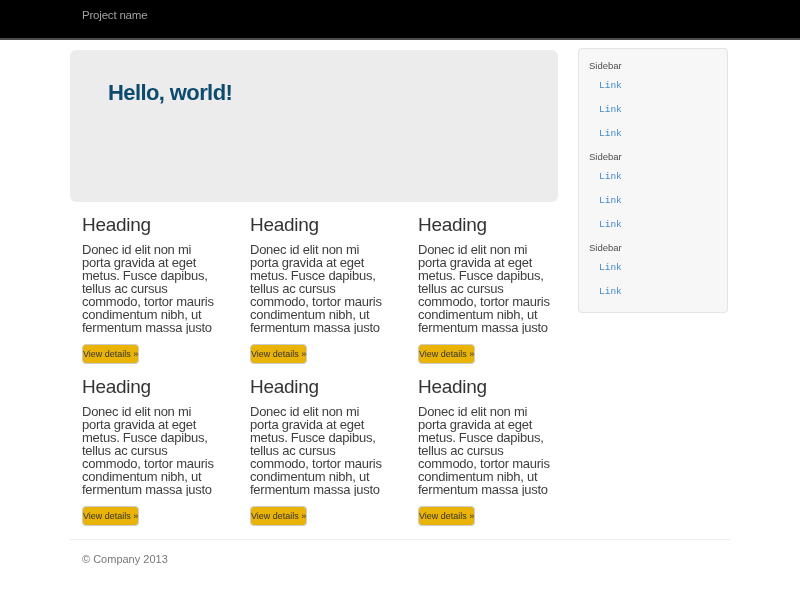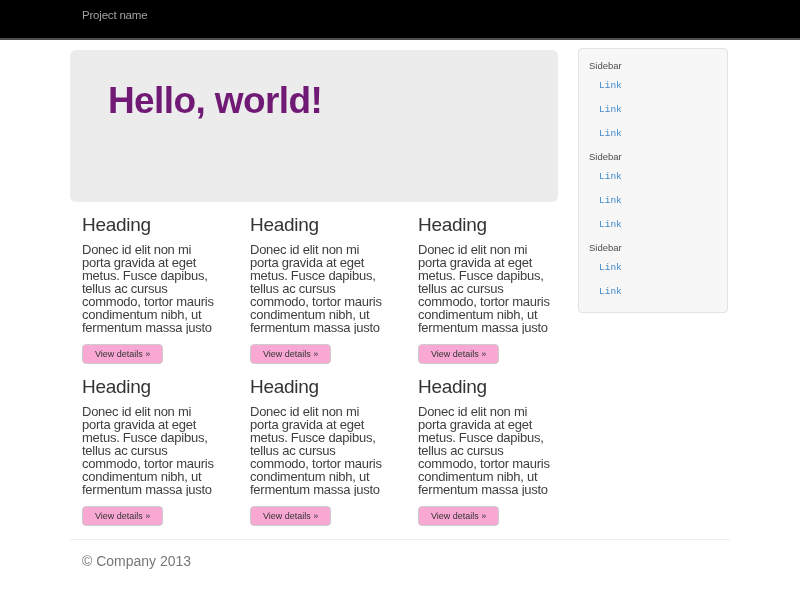--- a/index.html
+++ b/index.html
@@ -66,24 +66,24 @@
   
   .jumbotron {
     background: #ececec;
     border-radius: 6px;
     margin-top: 10px;
     padding: 30px 38px 28px 38px;
     height: 152px;
   }
   .jumbotron h1 {
     margin: 0 0 10px 0;
-    font-size: 37px;
+    font-size: 22px;
     font-weight: bold;
     letter-spacing: -0.6px;
-    color: #701a75;
+    color: #0c4a6e;
   }
   .jumbotron p {
     margin: 0;
     font-size: 11px;
     letter-spacing: -0.2px;
     line-height: 17px;
     color: #4a4a4a;
   }
 
   
@@ -107,24 +107,24 @@
     line-height: 13px;
     color: #3e3e3e;
     height: 91px;
     overflow: hidden;
   }
   .btn {
     display: inline-block;
     font-size: 9px;
     font-weight: 500;
     color: #333;
-    background: #f9a8d4;
+    background: #eab308;
     border: 1px solid #ccc;
     border-radius: 4px;
-    padding: 4px 12px;
+    padding: 4px 0;
     text-decoration: none;
     cursor: pointer;
   }
 
   
   .sidebar-panel {
     margin-top: 8px;
     width: 150px;
     background: #f7f7f7;
     border: 1px solid #e3e3e3;
@@ -147,21 +147,21 @@
 
   
   .divider {
     border: 0;
     border-top: 1px solid #ededed;
     margin: 13px 0 0 0;
   }
   footer p {
     margin: 0;
     padding: 13px 0 0 12px;
-    font-size: 14px;
+    font-size: 11px;
     color: #777;
   }
 </style>
 </head>
 <body>
 
 <nav class="navbar">
   <div class="navbar-inner">
     <a href="#" class="brand">Project name</a>
   </div>

